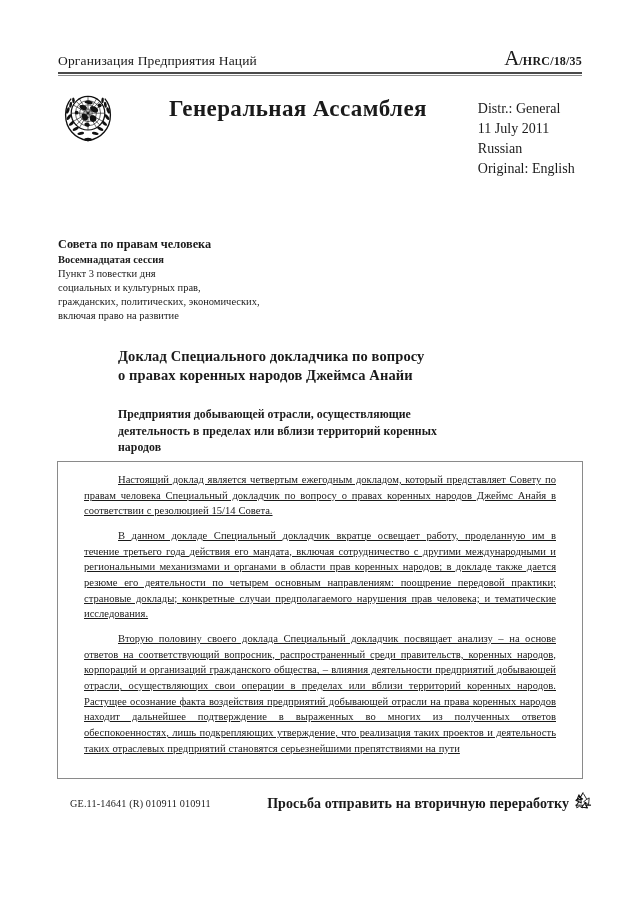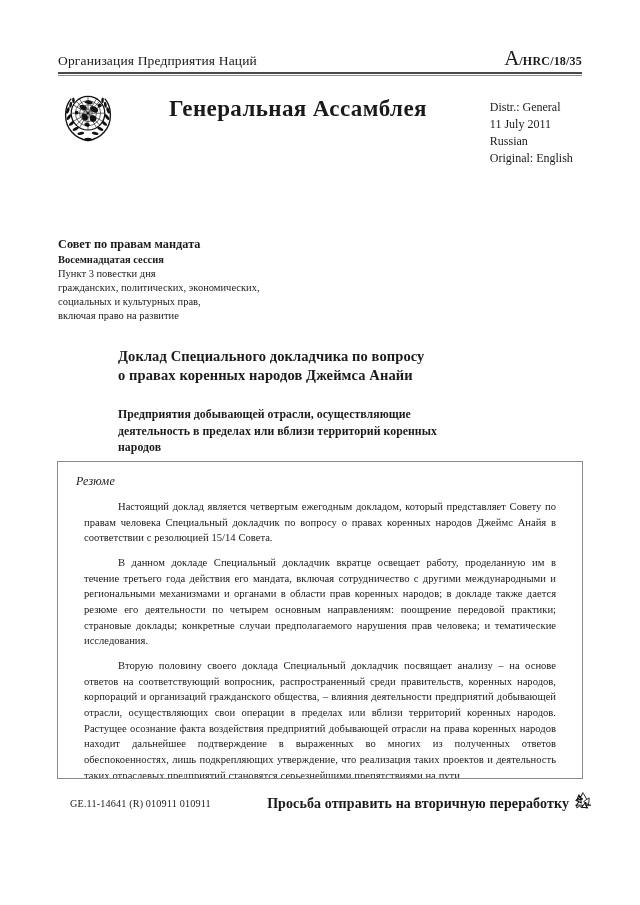--- a/index.html
+++ b/index.html
@@ -86,22 +86,22 @@
     font-weight: bold;
     letter-spacing: 0.4px;
     margin-left: 8px;
     margin-top: 10px;
     white-space: nowrap;
     flex: 1 1 auto;
   }
   .distr-block {
     flex: 0 0 auto;
     margin-top: 13px;
-    margin-left: 18px;
-    font-size: 12px;
+    margin-left: 6px;
+    font-size: 14px;
     line-height: 1.42;
     width: 142px;
   }
   .distr-block div { white-space: nowrap; }
 
   
   .council-block {
     position: absolute;
     left: 58px;
     top: 236px;
@@ -172,20 +172,21 @@
     margin: 10px 26px 0 26px;
   }
   .summary-body p {
     margin: 0 0 9px 0;
     font-size: 10.6px;
     line-height: 1.48;
     text-align: justify;
     text-indent: 34px;
     hyphens: manual;
     word-spacing: 0.2px;
+    text-decoration: underline;
   }
 
   
   .footer {
     position: absolute;
     left: 70px;
     top: 795px;
     width: 524px;
     display: flex;
     align-items: center;
@@ -301,42 +302,41 @@
         <div>Distr.: General</div>
         <div>11 July 2011</div>
         <div>Russian</div>
         <div>Original: English</div>
       </div>
 
     </div>
   </div>
 
   <div class="council-block">
-    <div class="council-title">Совет по правам мандата</div>
+    <div class="council-title">Совета по правам человека</div>
     <div class="council-session">Восемнадцатая сессия</div>
     <div class="council-item">Пункт 3 повестки дня</div>
+    <div class="council-agenda-cont">социальных и культурных прав,</div>
     <div class="council-agenda-cont">гражданских, политических, экономических,</div>
-    <div class="council-agenda-cont">социальных и культурных прав,</div>
     <div class="council-agenda-cont">включая право на развитие</div>
   </div>
 
   <div class="title-block">
     <div class="report-title">
       <div>Доклад Специального докладчика по вопросу</div>
       <div>о правах коренных народов Джеймса Анайи</div>
     </div>
     <div class="report-subtitle">
       <div>Предприятия добывающей отрасли, осуществляющие</div>
       <div>деятельность в пределах или вблизи территорий коренных</div>
       <div>народов</div>
     </div>
   </div>
 
   <div class="summary-box">
-    <div class="summary-heading">Резюме</div>
     <div class="summary-body">
       <p>Настоящий доклад является четвертым ежегодным докладом, который представляет Совету по правам человека Специальный докладчик по вопросу о правах коренных народов Джеймс Анайя в соответствии с резолюцией 15/14 Совета.</p>
       <p>В данном докладе Специальный докладчик вкратце освещает работу, проделанную им в течение третьего года действия его мандата, включая сотрудничество с другими международными и региональными механизмами и органами в области прав коренных народов; в докладе также дается резюме его деятельности по четырем основным направлениям: поощрение передовой практики; страновые доклады; конкретные случаи предполагаемого нарушения прав человека; и тематические исследования.</p>
       <p>Вторую половину своего доклада Специальный докладчик посвящает анализу – на основе ответов на соответствующий вопросник, распространенный среди правительств, коренных народов, корпораций и организаций гражданского общества, – влияния деятельности предприятий добывающей отрасли, осуществляющих свои операции в пределах или вблизи территорий коренных народов. Растущее осознание факта воздействия предприятий добывающей отрасли на права коренных народов находит дальнейшее подтверждение в выраженных во многих из полученных ответов обеспокоенностях, лишь подкрепляющих утверждение, что реализация таких проектов и деятельность таких отраслевых предприятий становятся серьезнейшими препятствиями на пути</p>
     </div>
   </div>
 
   <div class="footer">
     <div class="footer-code">GE.11-14641  (R) 010911  010911</div>
     <div class="footer-right">

